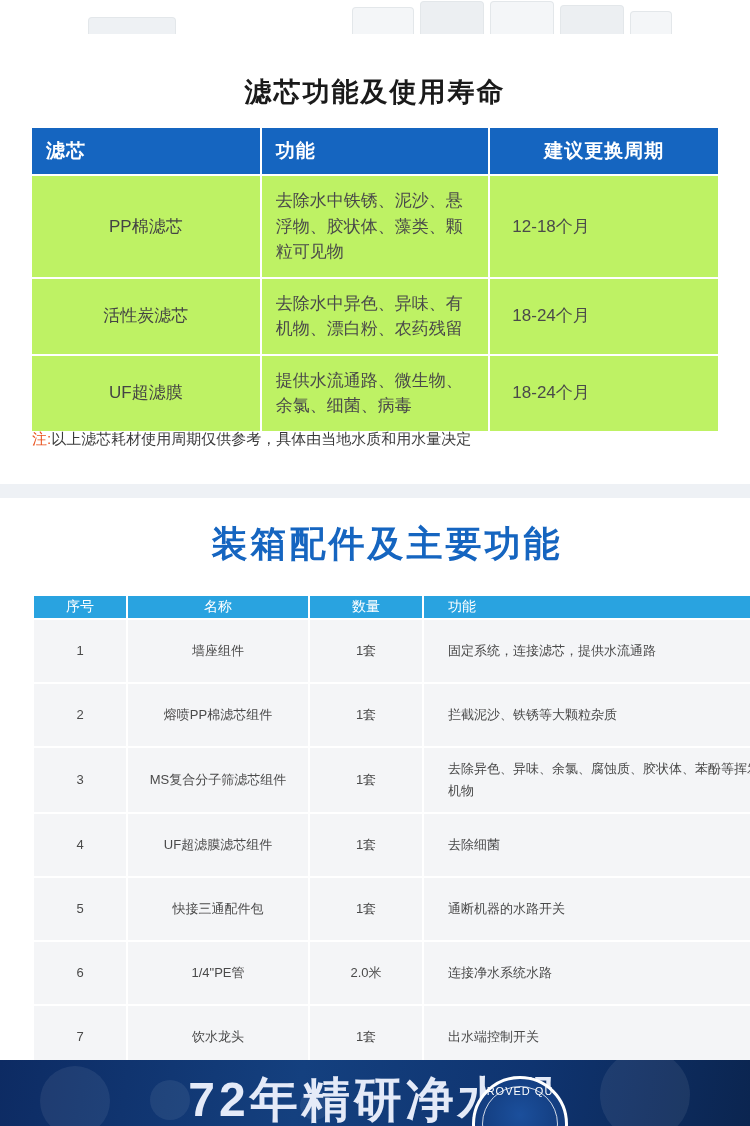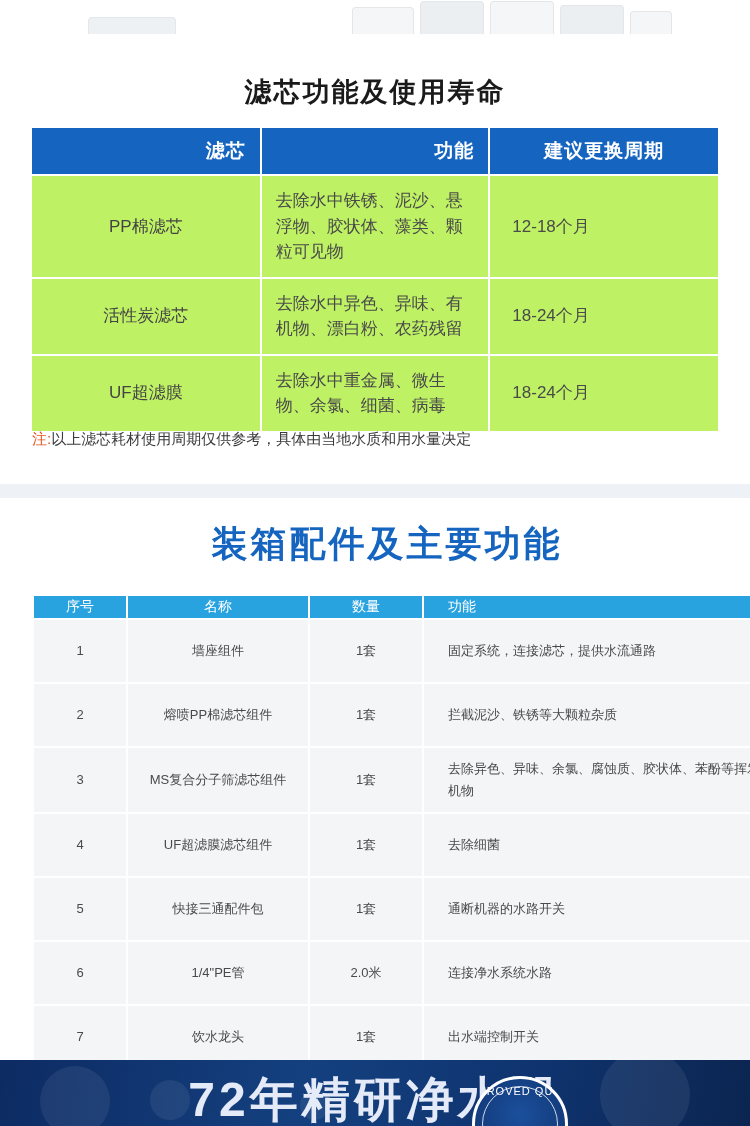--- a/index.html
+++ b/index.html
@@ -63,21 +63,21 @@
     top: 94px;
     width: 686px;
     border-collapse: collapse;
     table-layout: fixed;
   }
   .filter-table th {
     background: #1565c0;
     color: #ffffff;
     font-size: 19px;
     font-weight: bold;
-    text-align: right;
+    text-align: left;
     padding: 10px 14px;
     border-right: 2px solid #ffffff;
     letter-spacing: 1px;
   }
   .filter-table th.center { text-align: center; }
   .filter-table th:last-child { border-right: none; }
   .filter-table td {
     background: #bef264;
     border-right: 2px solid #ffffff;
     border-top: 2px solid #ffffff;
@@ -248,21 +248,21 @@
         <td class="c2">去除水中铁锈、泥沙、悬浮物、胶状体、藻类、颗粒可见物</td>
         <td class="c3">12-18个月</td>
       </tr>
       <tr>
         <td class="c1">活性炭滤芯</td>
         <td class="c2">去除水中异色、异味、有机物、漂白粉、农药残留</td>
         <td class="c3">18-24个月</td>
       </tr>
       <tr>
         <td class="c1">UF超滤膜</td>
-        <td class="c2">去除水中重金属、微生物、余氯、细菌、病毒</td>
+        <td class="c2">提供水流通路、微生物、余氯、细菌、病毒</td>
         <td class="c3">18-24个月</td>
       </tr>
     </tbody>
   </table>
 
   <div class="s1-note">
     <span class="red">注:</span><span>以上滤芯耗材使用周期仅供参考，具体由当地水质和用水量决定</span>
   </div>
 </div>
 

